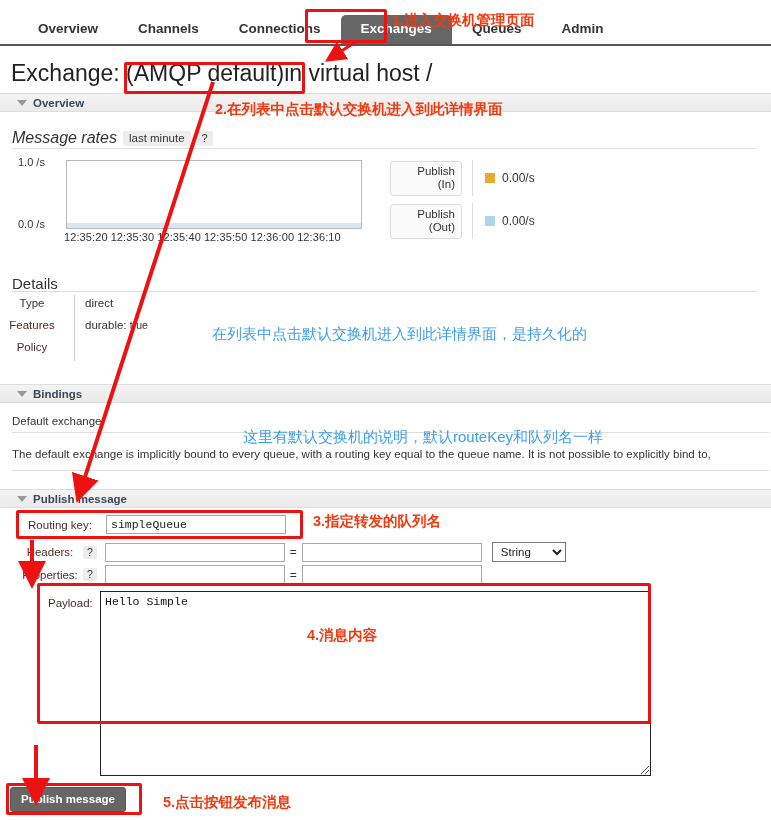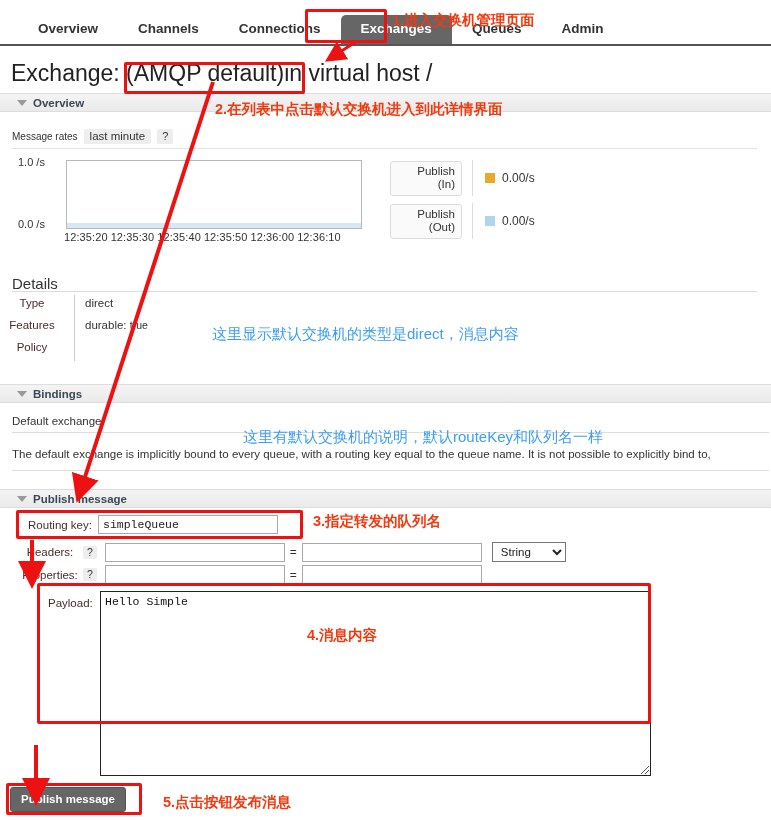--- a/index.html
+++ b/index.html
@@ -67,21 +67,21 @@
   .plain-head {
     position: absolute; left: 12px;
     font-size: 15px; color: #333;
   }
   .hrule {
     position: absolute; left: 12px; height: 1px; background: #ddd;
   }
 
   
   .mr-row { position: absolute; left: 12px; top: 129px; display: flex; align-items: center; gap: 6px; }
-  .mr-label { font-size: 10px; color: #333; }
+  .mr-label { font-size: 16px; color: #333; font-style: italic; }
   .mr-pill {
     font-size: 11.5px; color: #333; background: #eeeeee;
     padding: 1px 6px 2px 6px; border-radius: 2px;
   }
   .mr-help {
     font-size: 11px; color: #333; background: #ededed;
     padding: 1px 5px 2px 5px; border-radius: 2px;
   }
   .mr-underline { position: absolute; left: 12px; top: 148px; width: 745px; height: 1px; background: #e2e2e2; }
 
@@ -286,21 +286,21 @@
   <div class="bind-text">The default exchange is implicitly bound to every queue, with a routing key equal to the queue name. It is not possible to explicitly bind to,</div>
   <div class="bind-rule2"></div>
 
   <div class="section-head" style="top:489px;">
     <span class="caret"></span>
     <span class="sh-label">Publish message</span>
   </div>
 
   <div class="form-row" style="left:22px; top:515px;">
     <span class="f-label" style="width:76px;">Routing key:</span>
-    <input class="f-input" style="width: 180px; " value="simpleQueue">
+    <input class="f-input" style="width: 180px; margin-left: 8px;" value="simpleQueue">
   </div>
 
   <div class="form-row" style="left:22px; top:542px;">
     <span class="f-label" style="width:56px;">Headers:</span>
     <span class="f-help">?</span>
     <input class="f-input" style="width: 180px; margin-left: 8px;" value="">
     <span class="eq">=</span>
     <input class="f-input" style="width: 180px;" value="">
     <select class="f-select" style="width:74px; margin-left:10px;">
       <option>String</option>
@@ -346,17 +346,17 @@
     <div class="ann-box" style="left:16px; top:510px; width:287px; height:29px;"></div>
     <div class="ann-box" style="left:37px; top:583px; width:614px; height:141px;"></div>
     <div class="ann-box" style="left:6px; top:783px; width:136px; height:32px;"></div>
 
     <div class="ann-text" style="left:392px; top:11px;">1.进入交换机管理页面</div>
     <div class="ann-text" style="left:215px; top:100px;">2.在列表中点击默认交换机进入到此详情界面</div>
     <div class="ann-text" style="left:313px; top:512px;">3.指定转发的队列名</div>
     <div class="ann-text" style="left:307px; top:626px;">4.消息内容</div>
     <div class="ann-text" style="left:163px; top:793px;">5.点击按钮发布消息</div>
 
-    <div class="ann-text-blue" style="left:212px; top:325px;">这里显示默认交换机的类型是direct，消息内容</div>
+    <div class="ann-text-blue" style="left:212px; top:325px;">在列表中点击默认交换机进入到此详情界面，是持久化的</div>
     <div class="ann-text-blue" style="left:243px; top:428px;">这里有默认交换机的说明，默认routeKey和队列名一样</div>
   </div>
 
 </div>
 
 </body></html>

